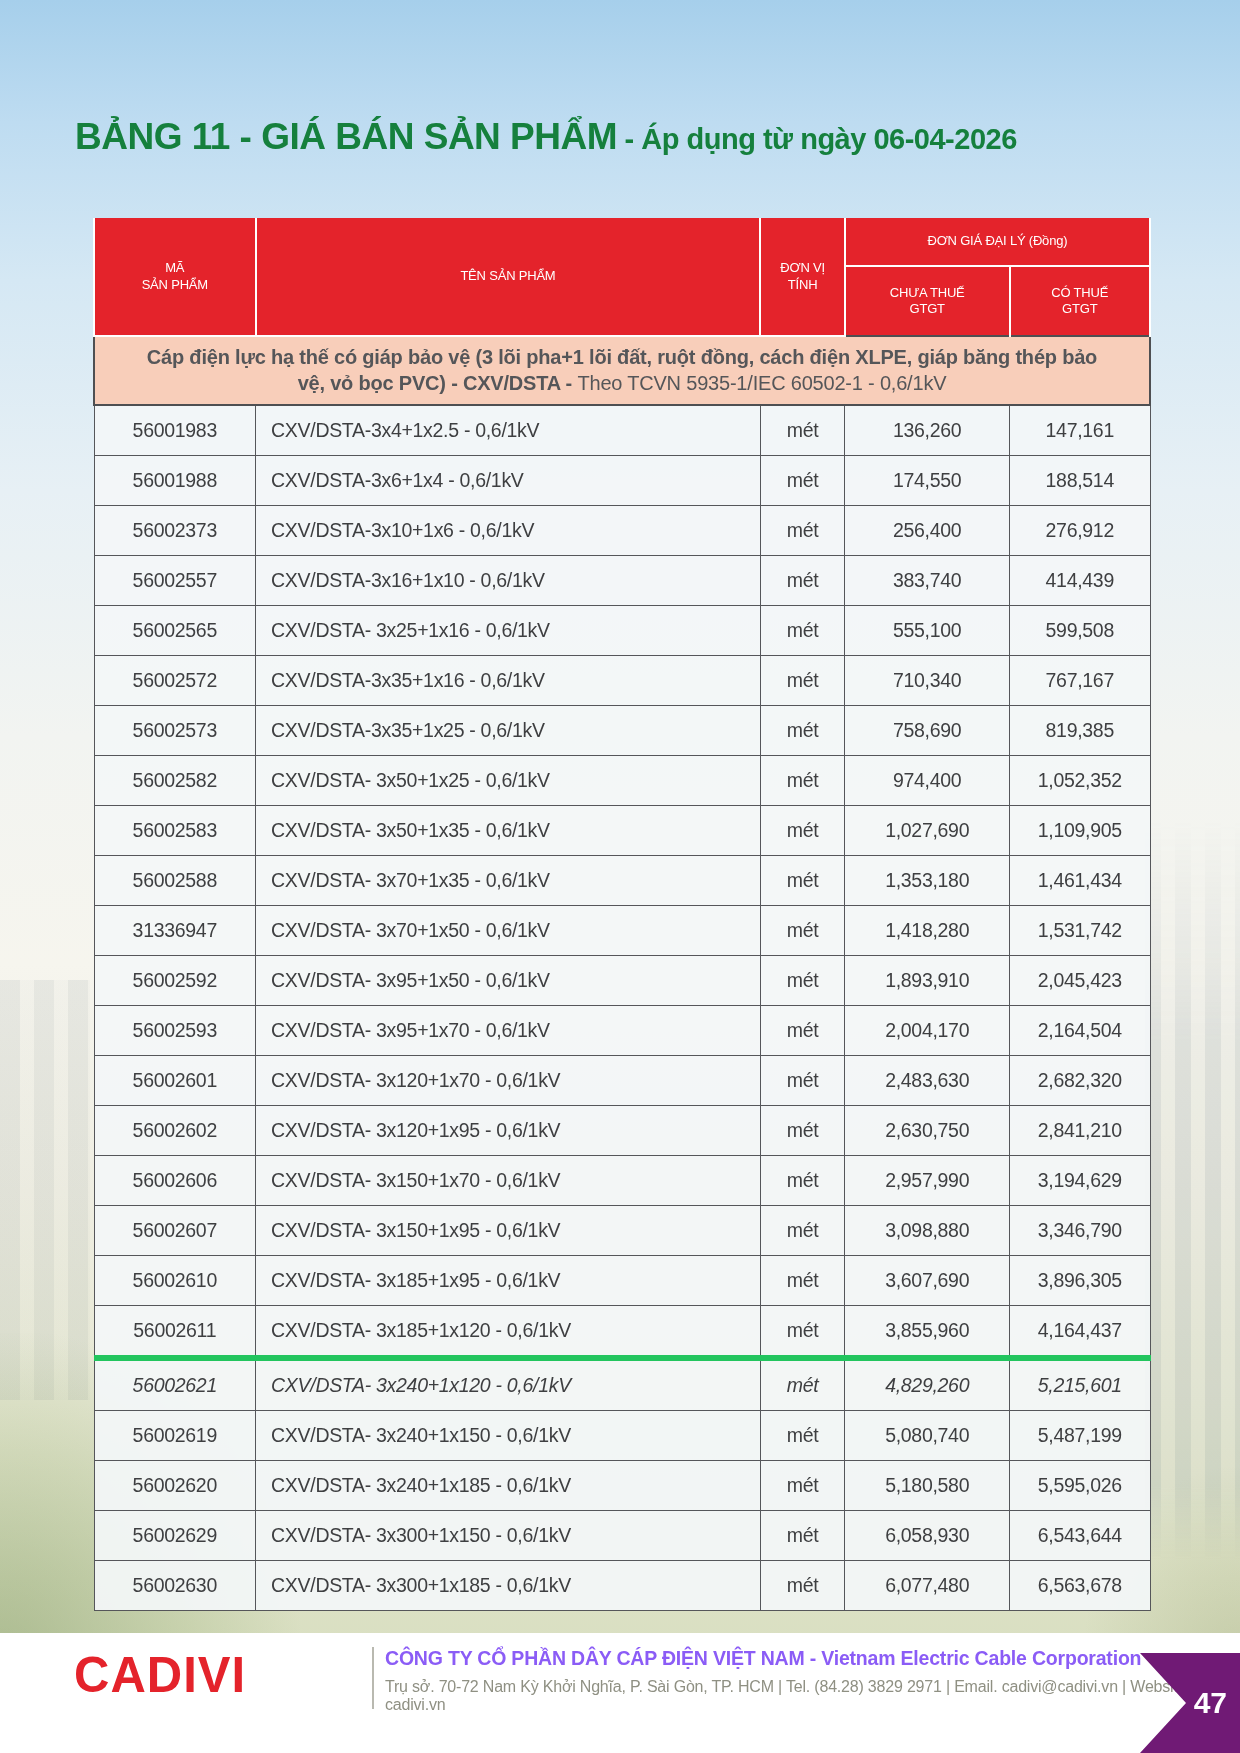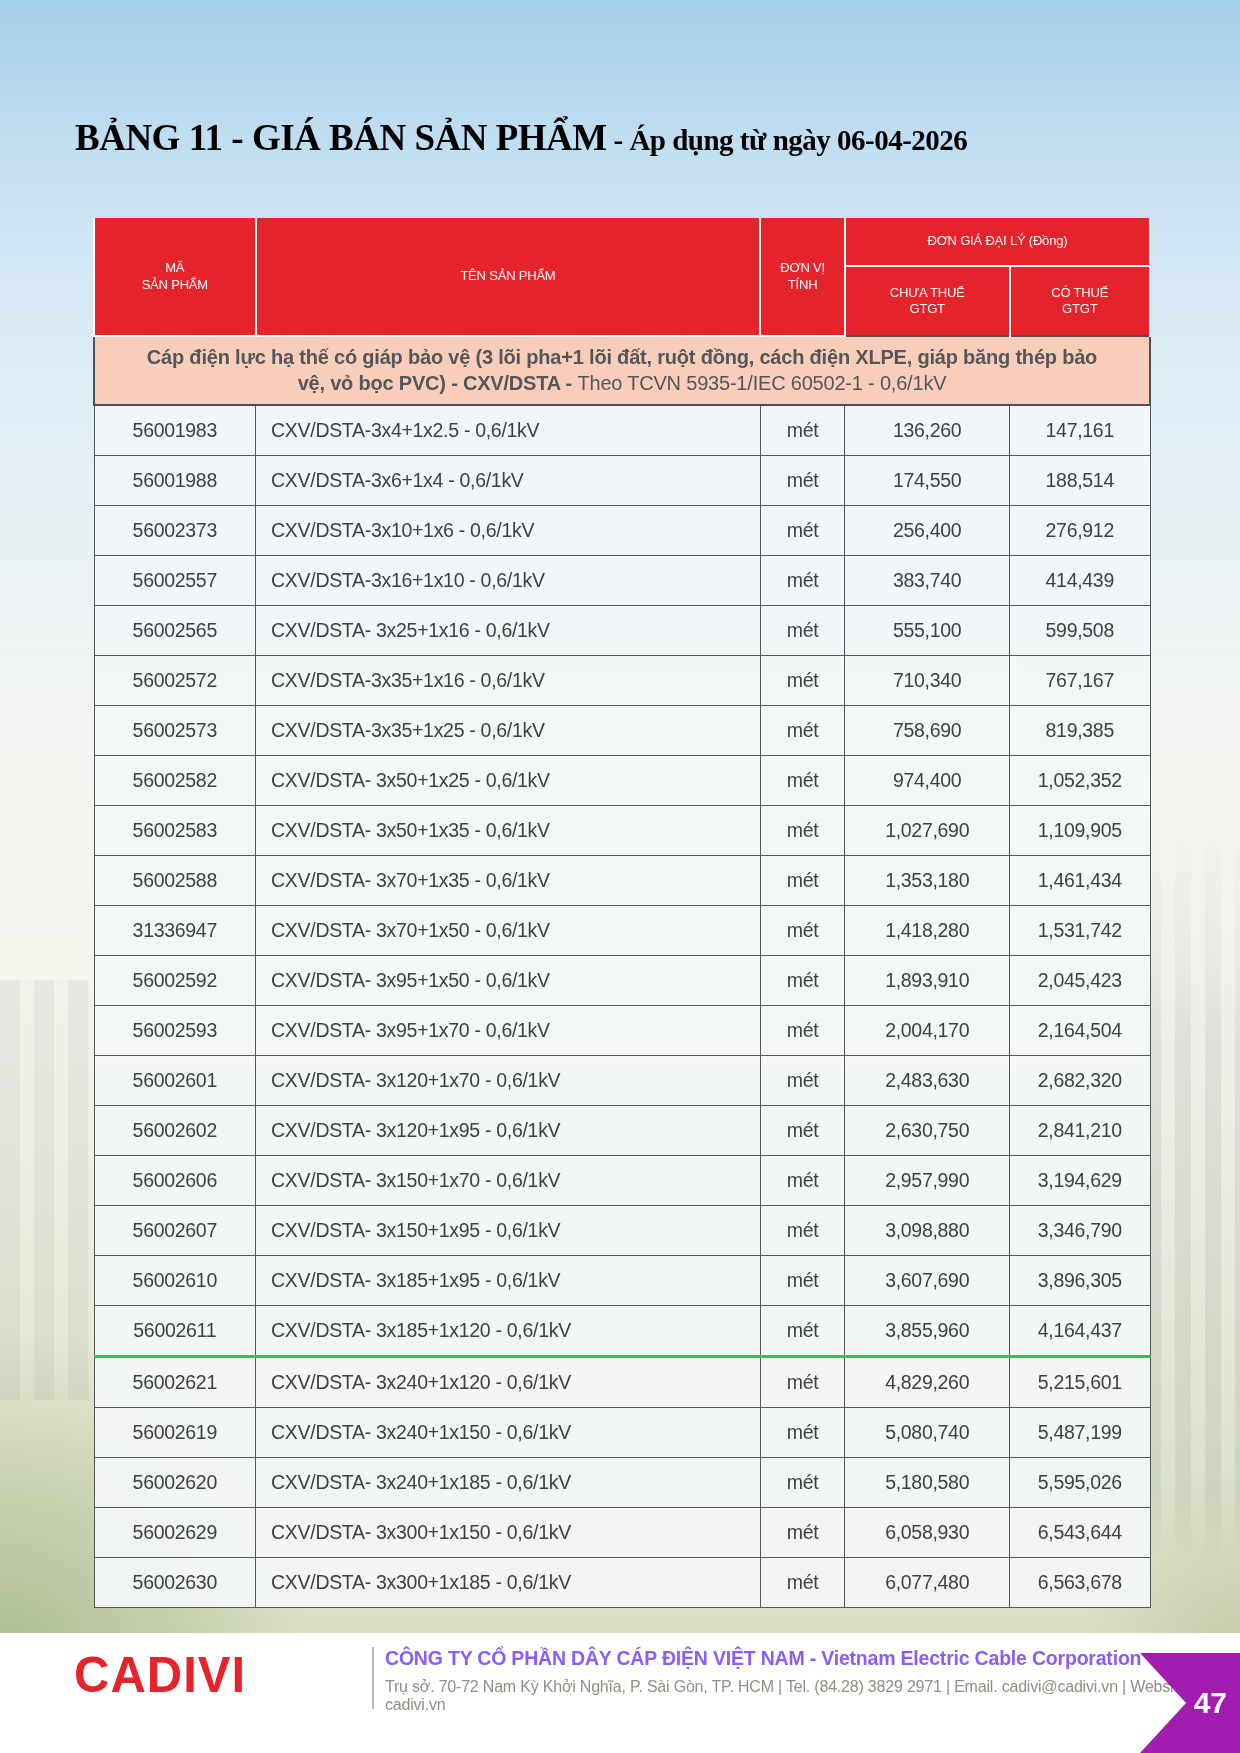--- a/index.html
+++ b/index.html
@@ -27,21 +27,21 @@
     position:absolute;left:0;bottom:90px;width:300px;height:330px;
     background:radial-gradient(ellipse at 0% 100%, rgba(96,128,62,.38), rgba(120,150,80,.18) 45%, transparent 72%);
   }
   .bg-trees-right{
     position:absolute;right:0;bottom:90px;width:160px;height:200px;
     background:radial-gradient(ellipse at 100% 100%, rgba(150,160,110,.30), transparent 70%);
   }
 
   .page-title{
     position:absolute;left:75px;top:116px;white-space:nowrap;
-    color:#000000;font-weight:bold;letter-spacing:-0.5px;font-family:Liberation Serif, serif;
+    color:#15803d;font-weight:bold;letter-spacing:-0.5px;
   }
   .page-title .t-main{font-size:37px;}
   .page-title .t-suffix{font-size:29px;}
 
   table.price-table{
     position:absolute;left:93px;top:218px;width:1058px;
     border-collapse:collapse;table-layout:fixed;
   }
   col.c-code{width:15.3%}
   col.c-name{width:47.8%}
@@ -68,39 +68,39 @@
   td.section-cell .sec-bold{font-weight:bold;}
   td.section-cell .sec-reg{font-weight:400;}
 
   tbody.rows td{
     background:rgba(243,246,247,0.93);
     border:1.5px solid #55565A;
     height:49px;padding:0;color:#3E3F41;font-size:19.5px;
     text-align:center;vertical-align:middle;letter-spacing:-0.3px;
   }
   tbody.rows td.cell-name{text-align:left;padding-left:15px;}
-  tbody.rows tr:nth-child(20) td{border-top:3px solid #22c55e;}
+  tbody.rows tr:nth-child(20) td{border-top:6px solid #22c55e;font-style:italic;}
 
   .footer-band{
     position:absolute;left:0;bottom:0;width:100%;height:120px;background:#ffffff;
   }
   .cadivi-logo{
     position:absolute;left:74px;top:14px;
     color:#E4232B;font-size:49px;font-weight:bold;letter-spacing:1px;
     transform:scaleY(1.02);
   }
   .footer-vline{
     position:absolute;left:372px;top:14px;width:1.5px;height:62px;background:#b9b9b0;
   }
   .company-block{position:absolute;left:385px;top:14px;}
   .company-name{color:#8b5cf6;font-weight:bold;font-size:19.5px;letter-spacing:-0.2px;}
   .company-address{color:#8f9083;font-size:16px;margin-top:8px;letter-spacing:-0.2px;}
 
   .page-ribbon{
-    position:absolute;right:0;bottom:0;width:100px;height:100px;background:#a21caf;
+    position:absolute;right:0;bottom:0;width:100px;height:100px;background:#701a75;
     clip-path:polygon(0 0, 100% 0, 100% 100%, 0 100%, 46% 50%);
   }
   .page-number{
     position:absolute;right:13px;top:50%;transform:translateY(-50%);
     color:#ffffff;font-size:30px;font-weight:bold;
   }
 </style>
 </head>
 <body>
 

